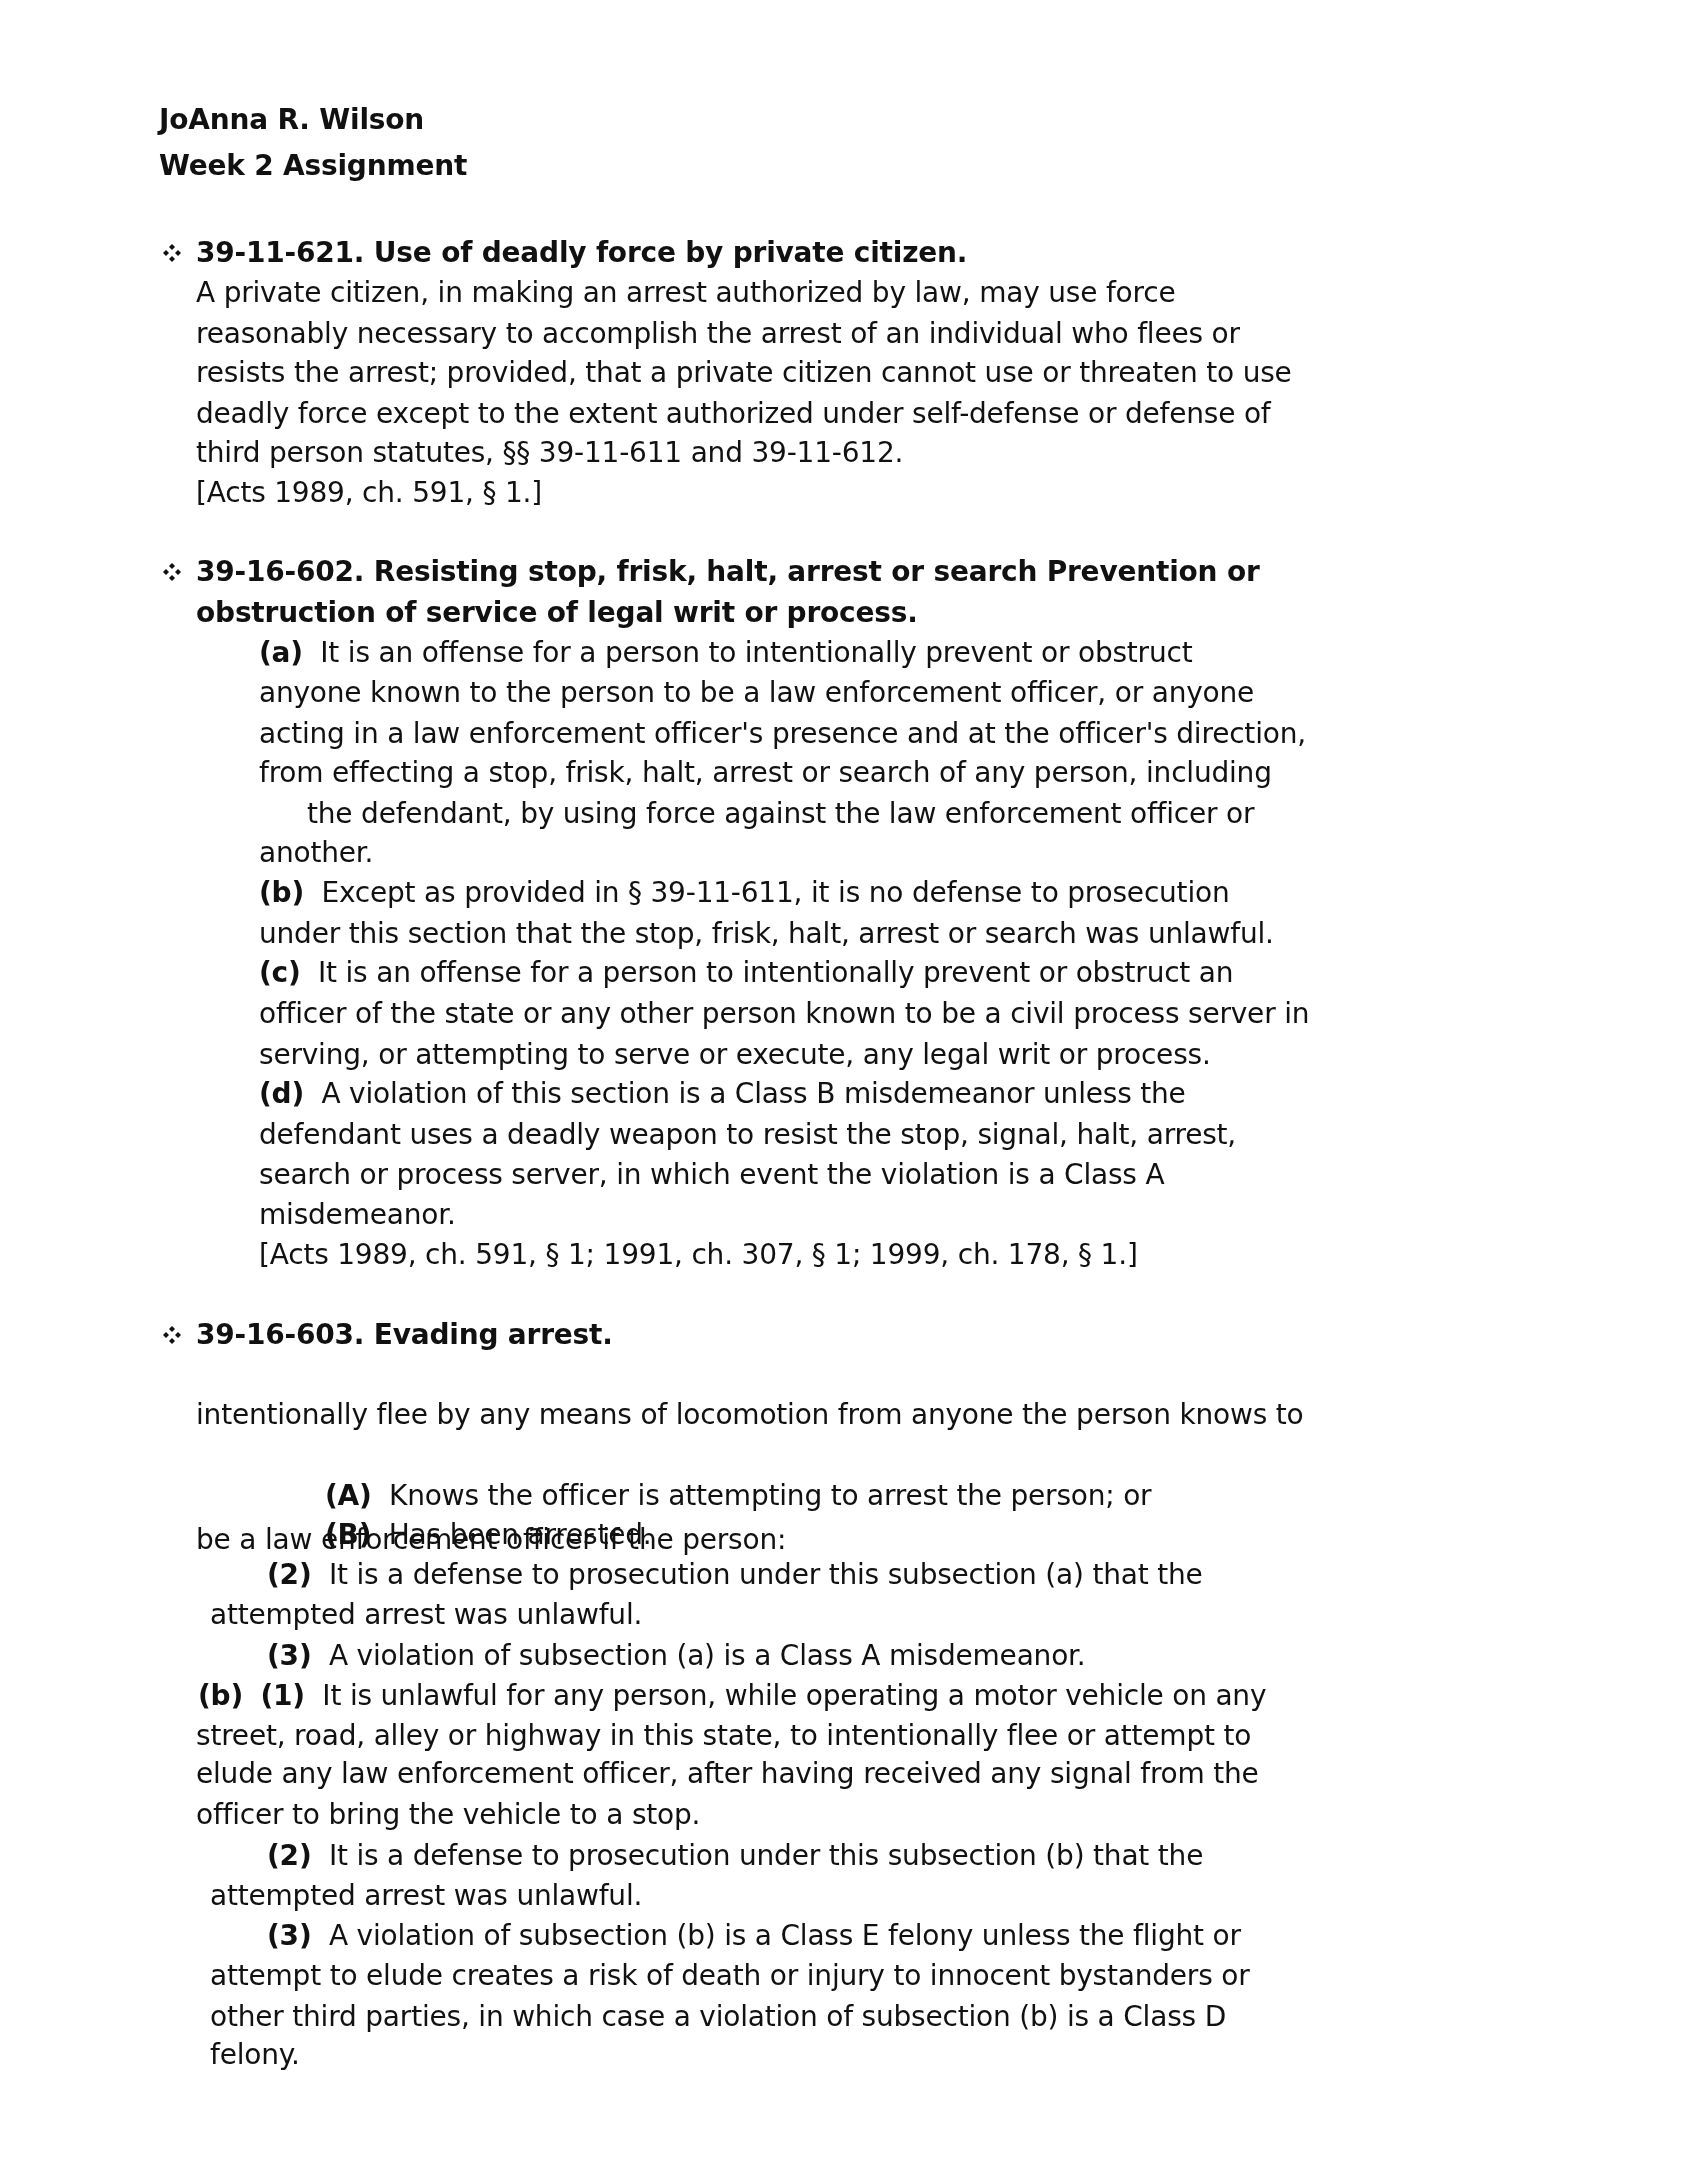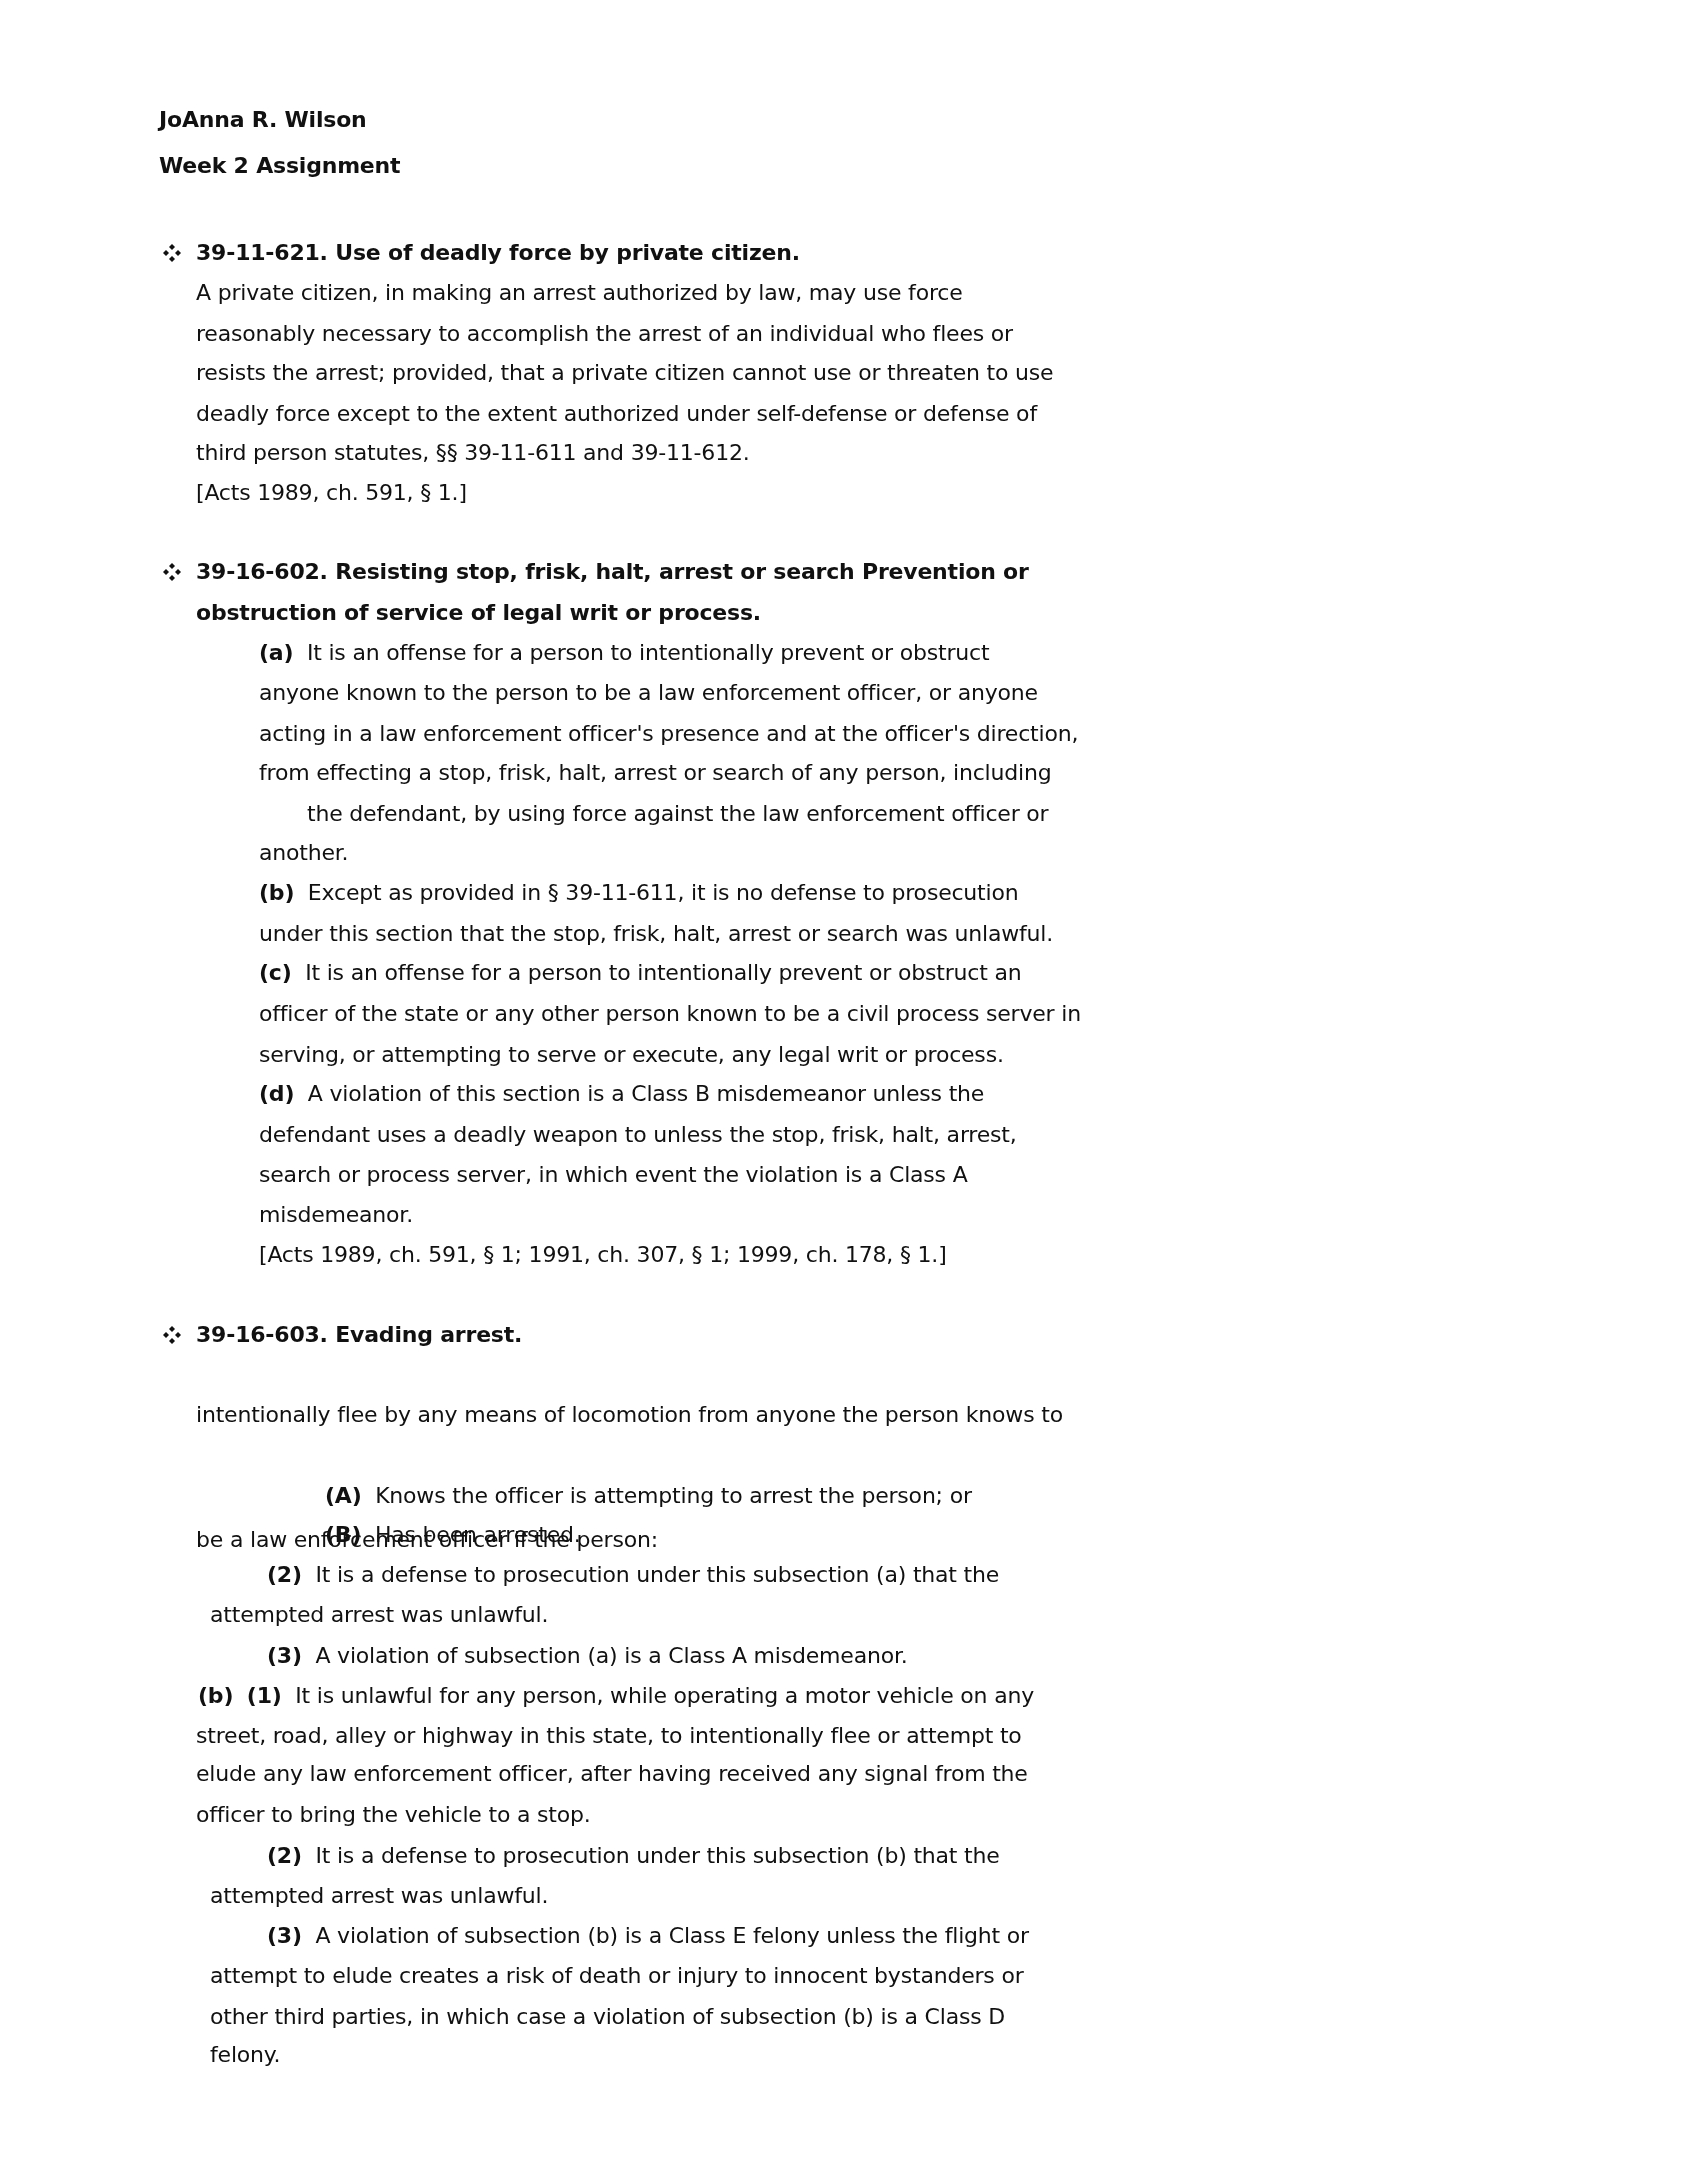--- a/index.html
+++ b/index.html
@@ -17,21 +17,21 @@
   }
   .page {
     position: absolute;
     left: 0; top: 0;
     width: 1683px; height: 2178px;
     background: #ffffff;
   }
   .ln {
     position: absolute;
     white-space: pre;
-    font-size: 22px;
+    font-size: 28px;
     line-height: 40px;
     height: 40px;
     letter-spacing: -0.2px;
   }
   .b { font-weight: bold; }
   .lbl { font-weight: bold; }
   .bullet {
     position: absolute;
     width: 20px;
     height: 20px;
@@ -85,21 +85,21 @@
   <div class="ln" style="left:259px; top:833px;">another.</div>
 
   <div class="ln" style="left:259px; top:873px;"><span class="lbl">(b)</span>  <span>Except as provided in § 39-11-611, it is no defense to prosecution</span></div>
   <div class="ln" style="left:259px; top:914px;">under this section that the stop, frisk, halt, arrest or search was unlawful.</div>
 
   <div class="ln" style="left:259px; top:953px;"><span class="lbl">(c)</span>  <span>It is an offense for a person to intentionally prevent or obstruct an</span></div>
   <div class="ln" style="left:259px; top:994px;">officer of the state or any other person known to be a civil process server in</div>
   <div class="ln" style="left:259px; top:1035px;">serving, or attempting to serve or execute, any legal writ or process.</div>
 
   <div class="ln" style="left:259px; top:1074px;"><span class="lbl">(d)</span>  <span>A violation of this section is a Class B misdemeanor unless the</span></div>
-  <div class="ln" style="left:259px; top:1115px;">defendant uses a deadly weapon to unless the stop, frisk, halt, arrest,</div>
+  <div class="ln" style="left:259px; top:1115px;">defendant uses a deadly weapon to resist the stop, signal, halt, arrest,</div>
   <div class="ln" style="left:259px; top:1155px;">search or process server, in which event the violation is a Class A</div>
   <div class="ln" style="left:259px; top:1195px;">misdemeanor.</div>
   <div class="ln" style="left:259px; top:1235px;">[Acts 1989, ch. 591, § 1; 1991, ch. 307, § 1; 1999, ch. 178, § 1.]</div>
 
   <div class="bullet" style="left:162px; top:1325px;">
     <svg width="20" height="20" viewBox="0 0 20 20">
         <g fill="#111">
           <polygon points="10,1 13,4 10,7 7,4"></polygon>
           <polygon points="10,13 13,16 10,19 7,16"></polygon>
           <polygon points="1,10 4,7 7,10 4,13"></polygon>

